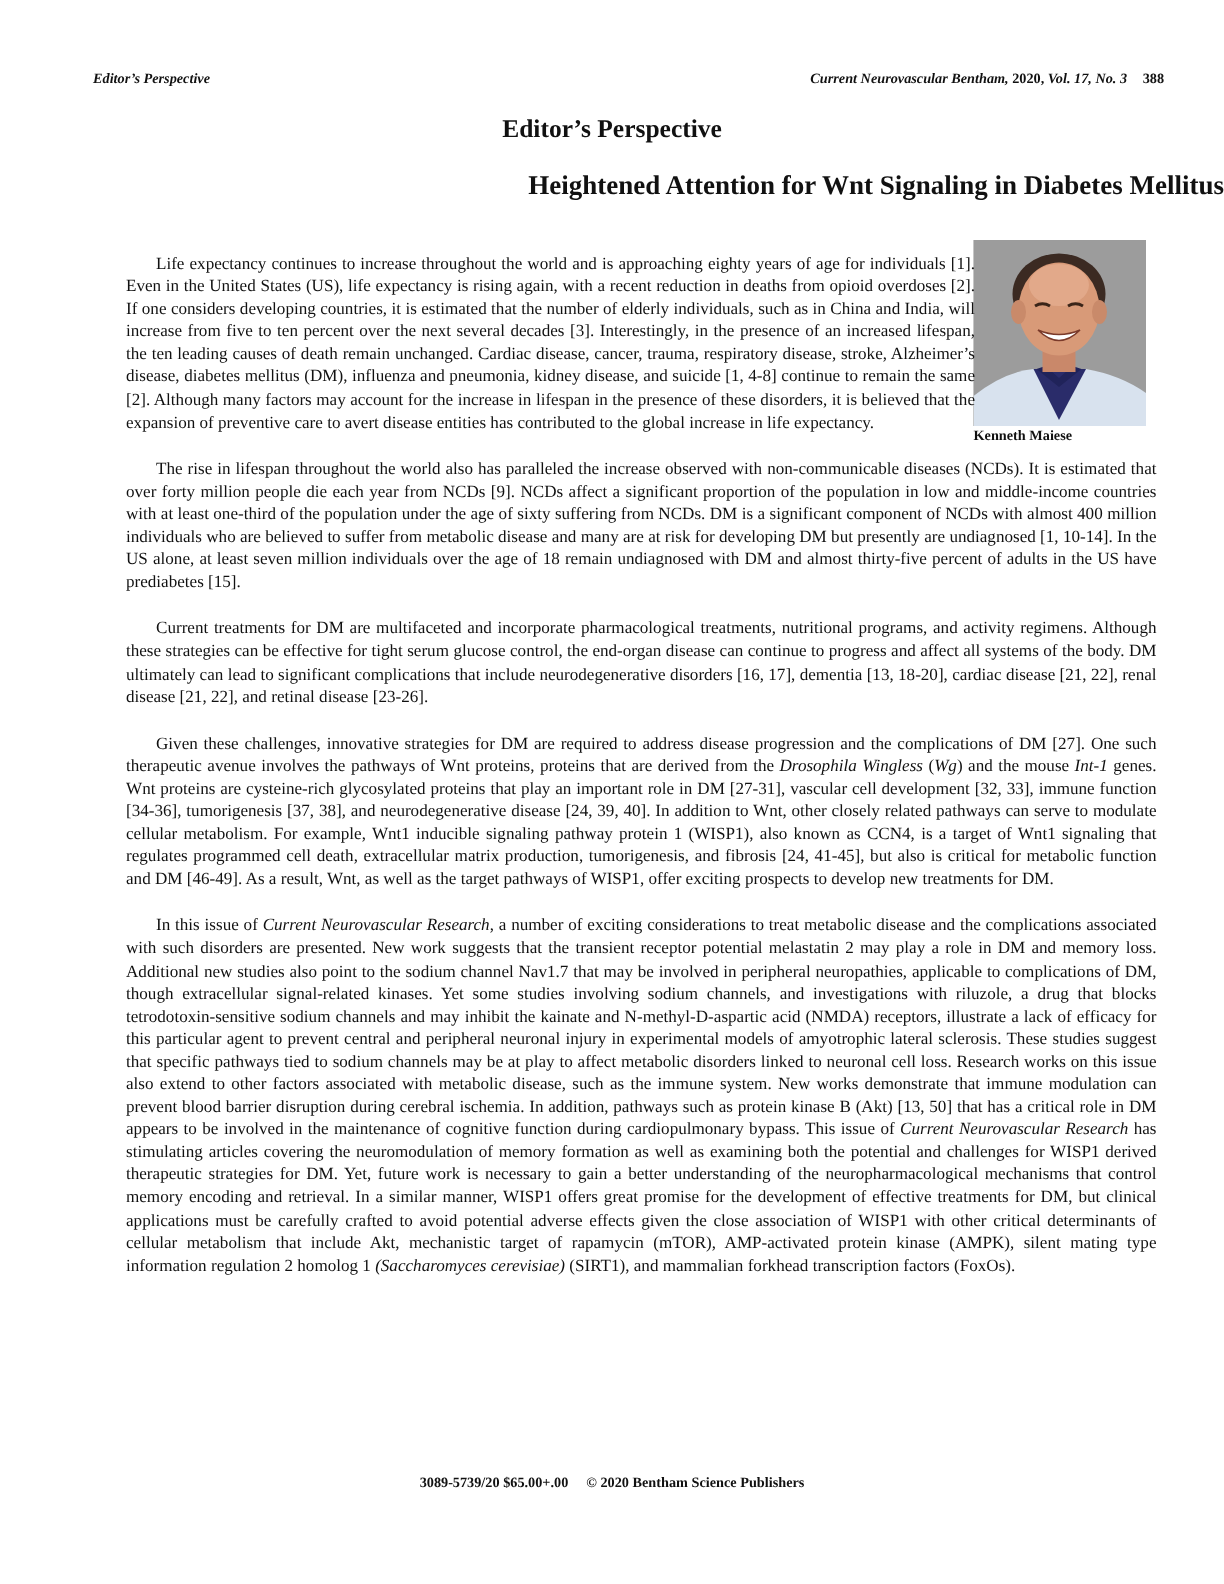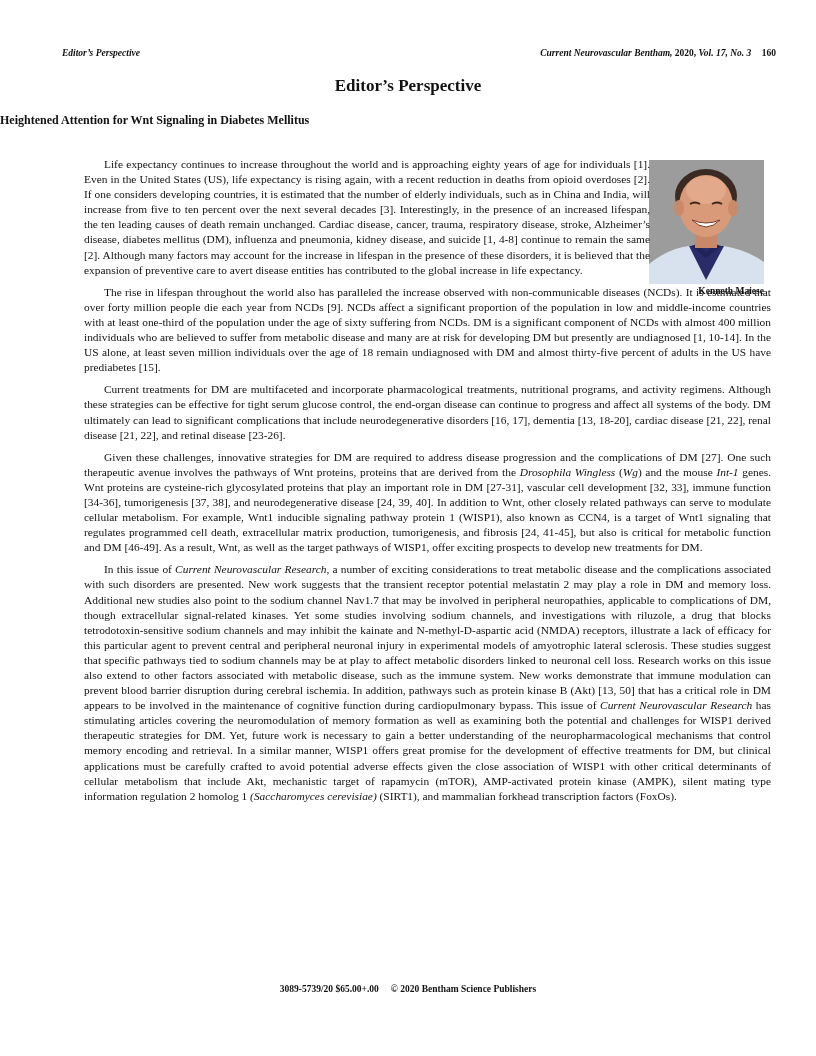--- a/index.html
+++ b/index.html
@@ -6,46 +6,46 @@
   body { width: 816px; height: 1056px; position: relative; overflow: hidden;
          font-family: "Liberation Serif", "DejaVu Serif", serif; color: #111; }
   .running-head { position: absolute; top: 48px; left: 62px; right: 40px; height: 14px;
                   font-size: 9.5px; font-weight: bold; font-style: italic; }
   .running-head .left { position: absolute; left: 0; top: 0; }
   .running-head .right { position: absolute; right: 0; top: 0; }
   .running-head .right .upright { font-style: normal; }
   .running-head .right .pg { font-style: normal; margin-left: 8px; }
   .title { position: absolute; top: 76px; left: 0; width: 816px; text-align: center;
            font-size: 17px; font-weight: bold; }
-  .subtitle { position: absolute; top: 113px; left: 0; width: 816px; text-align: left;
-              font-size: 12px; font-weight: bold; }
+  .subtitle { position: absolute; top: 113px; left: 0; width: 816px; text-align: right;
+              font-size: 18px; font-weight: bold; }
   .body { position: absolute; top: 153px; left: 84px; width: 687px;
           font-size: 11.4px; line-height: 15.1px; text-align: justify; }
-  .body p { margin: 4px 0 7px 0; text-indent: 20px; }
+  .body p { margin: 16px 0 7px 0; text-indent: 20px; }
   .body p.first { width: 566px; }
   .photo-box { position: absolute; left: 649px; top: 160px; width: 115px; height: 124px;
                background: #9a9a9a; overflow: hidden; }
   .photo-box svg { display: block; }
-  .photo-caption { position: absolute; left: 649px; top: 286px; width: 115px; text-align: right;
+  .photo-caption { position: absolute; left: 649px; top: 286px; width: 115px; text-align: left;
                    font-size: 9.5px; font-weight: bold; font-family: "Liberation Serif", serif; }
   .footer { position: absolute; top: 984px; left: 0; width: 816px; text-align: center;
             font-size: 9.5px; font-weight: bold; }
   .footer span + span { margin-left: 12px; }
   i { }
 </style>
 </head>
 <body>
 
 <div class="running-head">
   <span class="left">Editor’s Perspective</span>
   <span class="right">
     <span>Current Neurovascular Bentham,</span>
     <span class="upright">2020,</span>
     <span>Vol. 17, No. 3</span>
-    <span class="pg">160</span>
+    <span class="pg">388</span>
   </span>
 </div>
 
 <div class="title">Editor’s Perspective</div>
 <div class="subtitle">Heightened Attention for Wnt Signaling in Diabetes Mellitus</div>
 
 <div class="photo-box">
   <svg width="115" height="124" viewBox="0 0 115 124">
     <rect x="0" y="0" width="115" height="124" fill="#9c9c9c"></rect>
 

